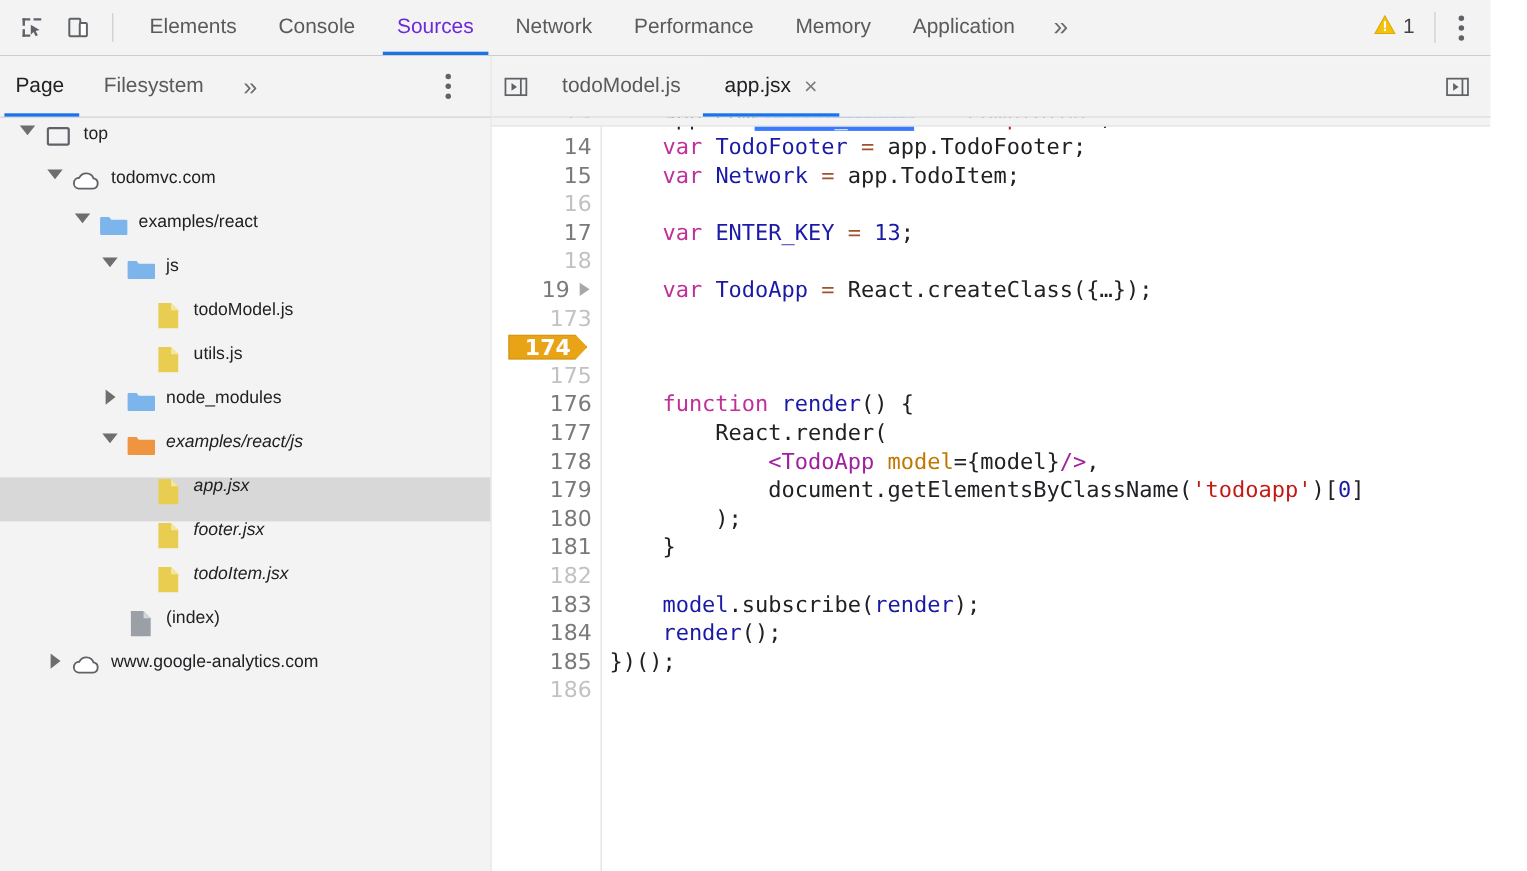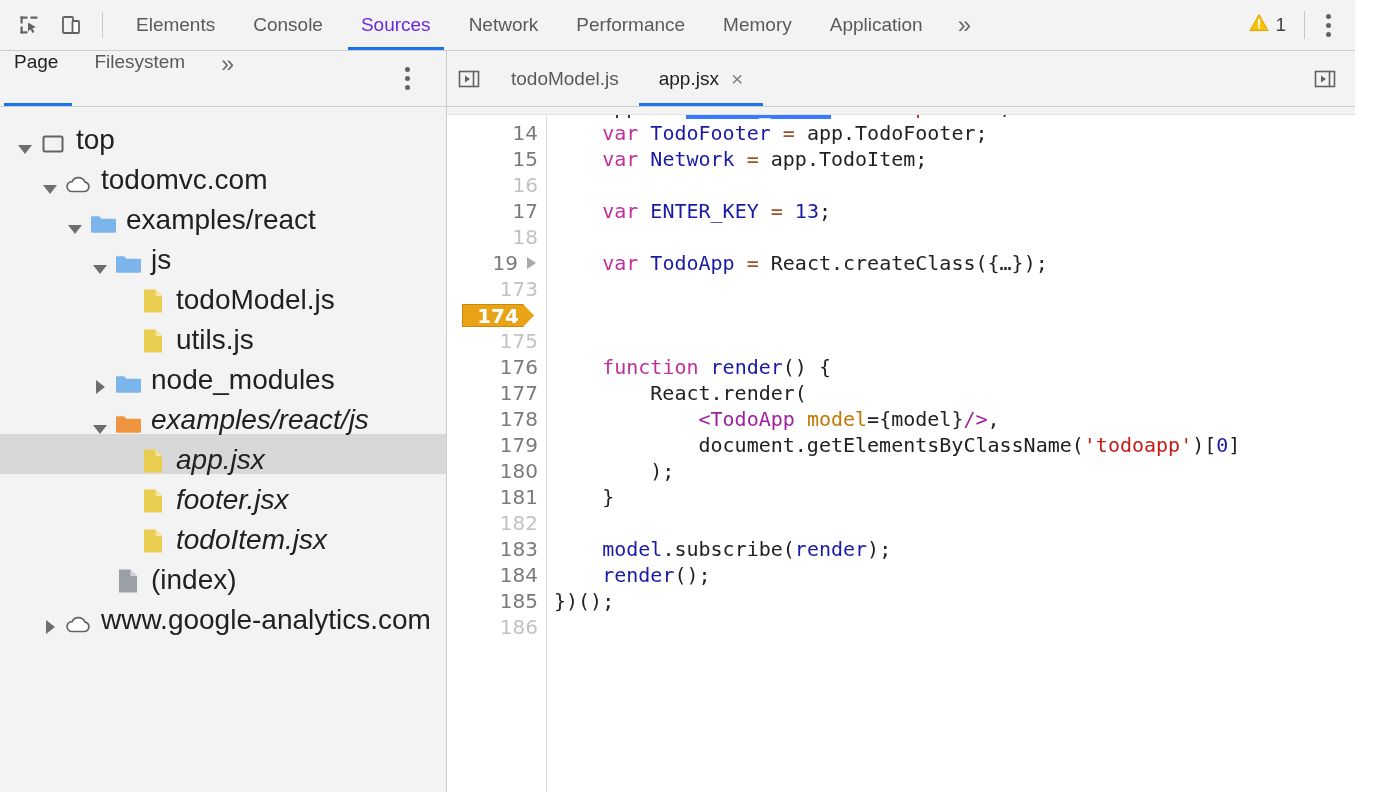--- a/index.html
+++ b/index.html
@@ -142,21 +142,21 @@
     min-height: 55px;
     display: flex;
     align-items: center;
     background: #f3f3f3;
     border-bottom: 1px solid #cdcdcd;
     position: relative;
   }
   .nav-tab {
     height: 55px;
     display: flex;
-    align-items: flex-start;
+    align-items: center;
     padding: 0 18px;
     font-size: 19px;
     color: #5a5a5a;
     cursor: pointer;
     position: relative;
   }
   .nav-tab:first-child { padding-left: 14px; }
   .nav-tab.selected { color: #222; }
   .nav-tab.selected::after {
     content: "";
@@ -173,22 +173,22 @@
   }
   .tree {
     flex: 1;
     overflow: hidden;
     background: #f3f3f3;
     padding-top: 7px;
   }
   .trow {
     height: 40px;
     display: flex;
-    align-items: flex-end;
-    font-size: 28px;
+    align-items: flex-start;
+    font-size: 16px;
     color: #202124;
     cursor: pointer;
     white-space: nowrap;
   }
   .trow.selected { background: #d8d8d8; }
   .tw {
     width: 26px;
     min-width: 26px;
     display: flex;
     align-items: center;

